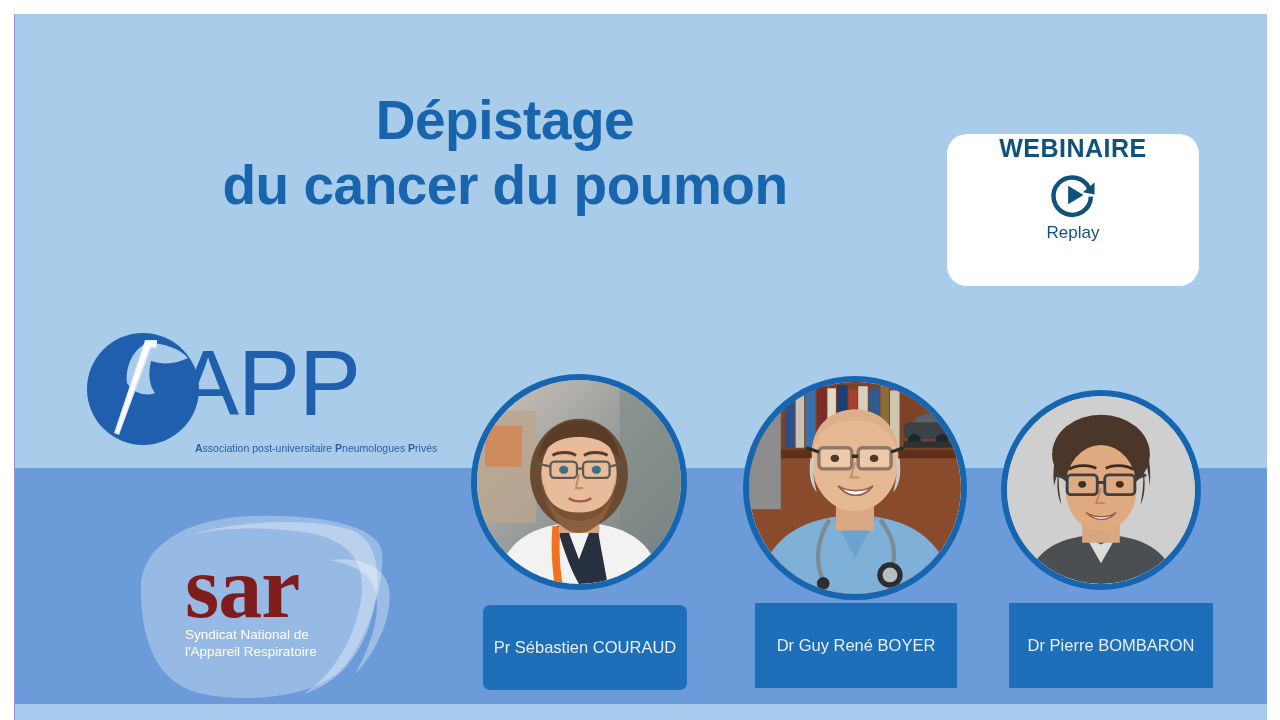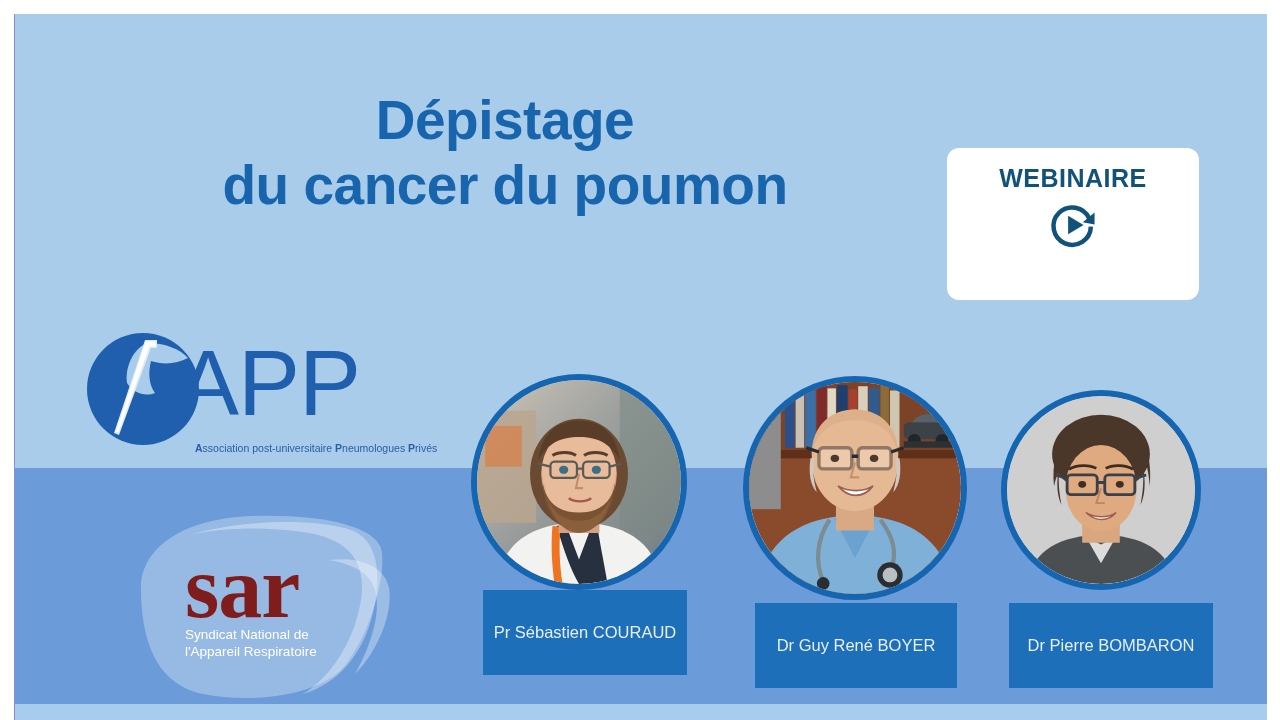--- a/index.html
+++ b/index.html
@@ -51,28 +51,27 @@
     font-size: 55px;
     line-height: 1.18;
     letter-spacing: -0.5px;
   }
   #title-block .tline { display: block; white-space: nowrap; }
 
   
   #webinar-badge {
     position: absolute;
     left: 932px;
-    top: 134px;
+    top: 120px;
     width: 252px;
     height: 152px;
     background: #ffffff;
-    border-radius: 12px;
+    border-radius: 20px;
     text-align: center;
     box-sizing: border-box;
-    padding-top: 16px;
   }
   #webinar-badge .wtitle {
     color: #11527a;
     font-weight: bold;
     font-size: 25px;
     letter-spacing: 0.5px;
     display: block;
   }
   #webinar-badge .wicon {
     display: block;
@@ -186,20 +185,21 @@
     <span class="tline">du cancer du poumon</span>
   </div>
 
   <div id="webinar-badge">
     <span class="wtitle">WEBINAIRE</span>
     <svg class="wicon" viewBox="0 0 64 64">
       <path d="M52 24 A23 23 0 1 0 54 34" fill="none" stroke="#11527a" stroke-width="5.5" stroke-linecap="butt"></path>
       <path d="M58.5 16.5 L58.5 31.5 L44 28.5 Z" fill="#11527a"></path>
       <path d="M26 20.5 L45 32 L26 43.5 Z" fill="#11527a"></path>
     </svg>
+    <span class="wsub">Replay</span>
   </div>
 
   <div id="app-logo">
     <svg class="mark" viewBox="0 0 116 116">
       <circle cx="58" cy="58" r="56" fill="#1f5fad"></circle>
       <path d="M62 12 C80 12 95 18 103 27 C92 33 78 34 66 30 C63 42 64 54 70 62 C60 66 48 62 42 52 C40 36 48 18 62 12 Z" fill="#a8cce9"></path>
       <path d="M60 9 L72 9 L72 17 L66 17 L34 104 L29 102 Z" fill="#dfeaf7"></path>
       <path d="M60.5 10.5 L70.5 10.5 L70.5 15.5 L64.5 15.5 L33.5 101.5 L31 100.5 Z" fill="#ffffff"></path>
     </svg>
     <div class="wordmark">APP</div>
@@ -269,21 +269,21 @@
           <ellipse cx="117" cy="88" rx="4.5" ry="4" fill="#3e6d86"></ellipse>
 
           <path d="M74 74 C80 70 92 70 97 74" stroke="#5a3d28" stroke-width="3" fill="none"></path>
           <path d="M105 74 C110 70 122 70 128 74" stroke="#5a3d28" stroke-width="3" fill="none"></path>
 
           <path d="M100 92 L97 106 L104 106" stroke="#c08c6c" stroke-width="2" fill="none"></path>
           <path d="M90 116 C96 120 106 120 112 116" stroke="#a35a4d" stroke-width="2.4" fill="none"></path>
         </g>
       </svg>
     </div>
-    <div class="namebar" style="left:468px; top:576px; width:204px; height:85px;">
+    <div class="namebar" style="left:468px; top:591px; width:204px; height:85px;border-radius:7px;">
       <span>Pr Sébastien COURAUD</span>
     </div>
   </div>
 
   <div class="speaker">
     <div class="portrait" style="left:728px; top:362px; width:224px; height:224px;">
       <svg viewBox="0 0 200 200" preserveAspectRatio="xMidYMid slice">
         <defs>
           <clipPath id="c2">
               <circle cx="100" cy="100" r="100"></circle>

